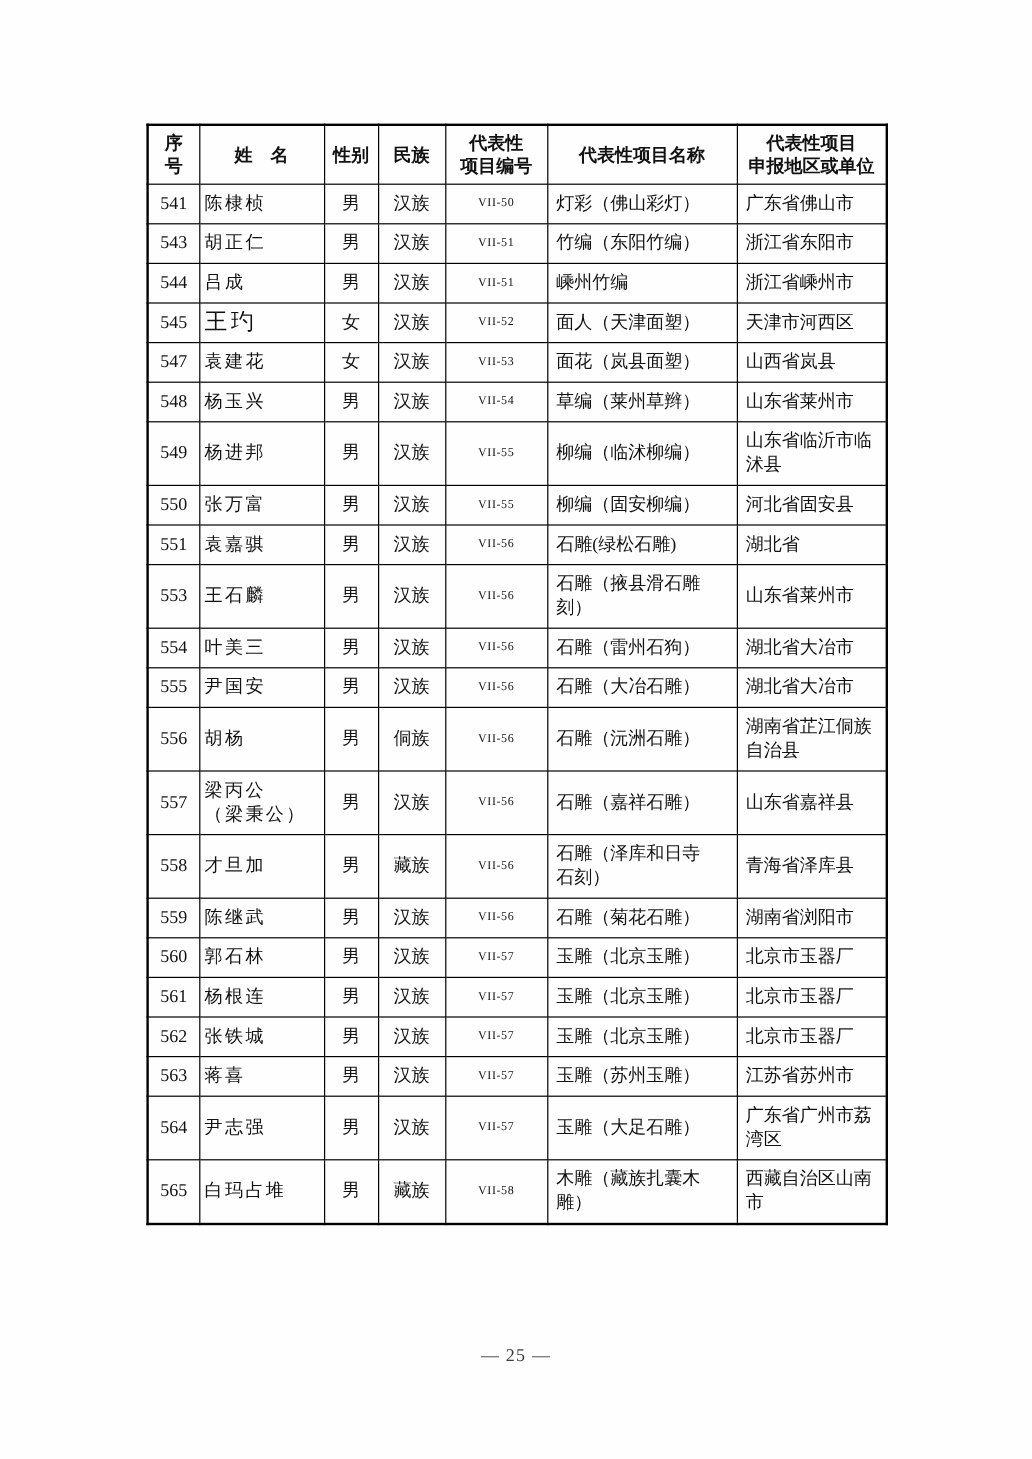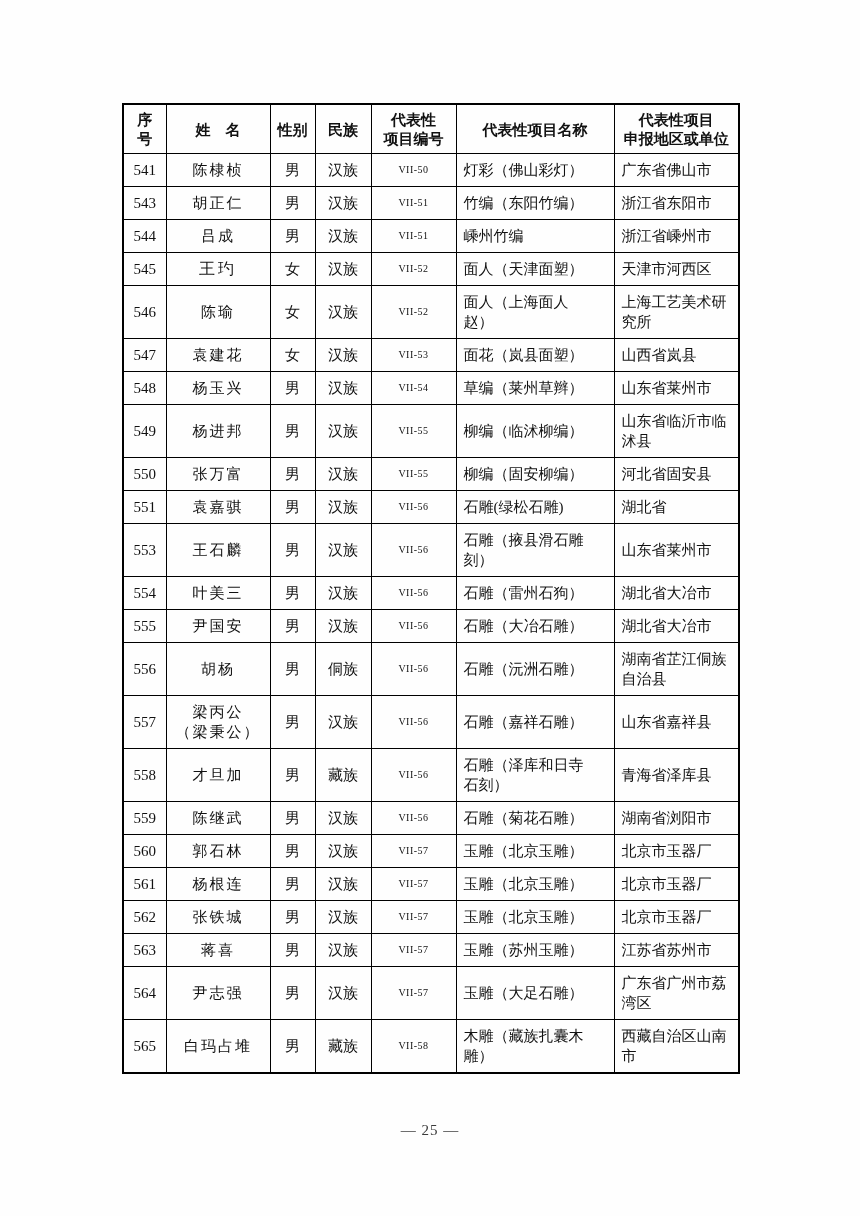--- a/index.html
+++ b/index.html
@@ -35,23 +35,23 @@
     font-family: "Liberation Sans", "DejaVu Sans", sans-serif;
     font-weight: 700;
     text-align: center;
     font-size: 15px;
     line-height: 19px;
     padding: 4px 2px;
     height: 40px;
   }
   td.c-center { text-align: center; }
   td.c-left   { text-align: left; padding-left: 7px; padding-right: 5px; }
-  td.cell-name { text-align: center; letter-spacing: 2px; }
+  td.cell-name { text-align: left; letter-spacing: 2px; }
   td.cell-code { font-size: 10px; text-align: center; letter-spacing: 0.5px; }
-  td.name-large { font-size: 16px; letter-spacing: 3px; }
+  td.name-large { font-size: 19px; letter-spacing: 3px; }
   .page-number {
     position: absolute;
     left: 0;
     top: 1122px;
     width: 100%;
     text-align: center;
     font-size: 15px;
     color: #3a3a3a;
     letter-spacing: 1px;
   }
@@ -116,31 +116,20 @@
         <tr>
     <td class="c-center cell-index">545</td>
     <td class="cell-name name-large">王玓</td>
     <td class="c-center cell-gender">女</td>
     <td class="c-center cell-ethnicity">汉族</td>
     <td class="c-center cell-code">VII-52</td>
     <td class="c-left cell-project">面人（天津面塑）</td>
     <td class="c-left cell-region">天津市河西区</td>
   </tr>
         <tr>
-    <td class="c-center cell-index">546</td>
-    <td class="cell-name">陈瑜</td>
-    <td class="c-center cell-gender">女</td>
-    <td class="c-center cell-ethnicity">汉族</td>
-    <td class="c-center cell-code">VII-52</td>
-    <td class="c-left cell-project">面人（上海面人
-赵）</td>
-    <td class="c-left cell-region">上海工艺美术研
-究所</td>
-  </tr>
-        <tr>
     <td class="c-center cell-index">547</td>
     <td class="cell-name">袁建花</td>
     <td class="c-center cell-gender">女</td>
     <td class="c-center cell-ethnicity">汉族</td>
     <td class="c-center cell-code">VII-53</td>
     <td class="c-left cell-project">面花（岚县面塑）</td>
     <td class="c-left cell-region">山西省岚县</td>
   </tr>
         <tr>
     <td class="c-center cell-index">548</td>

